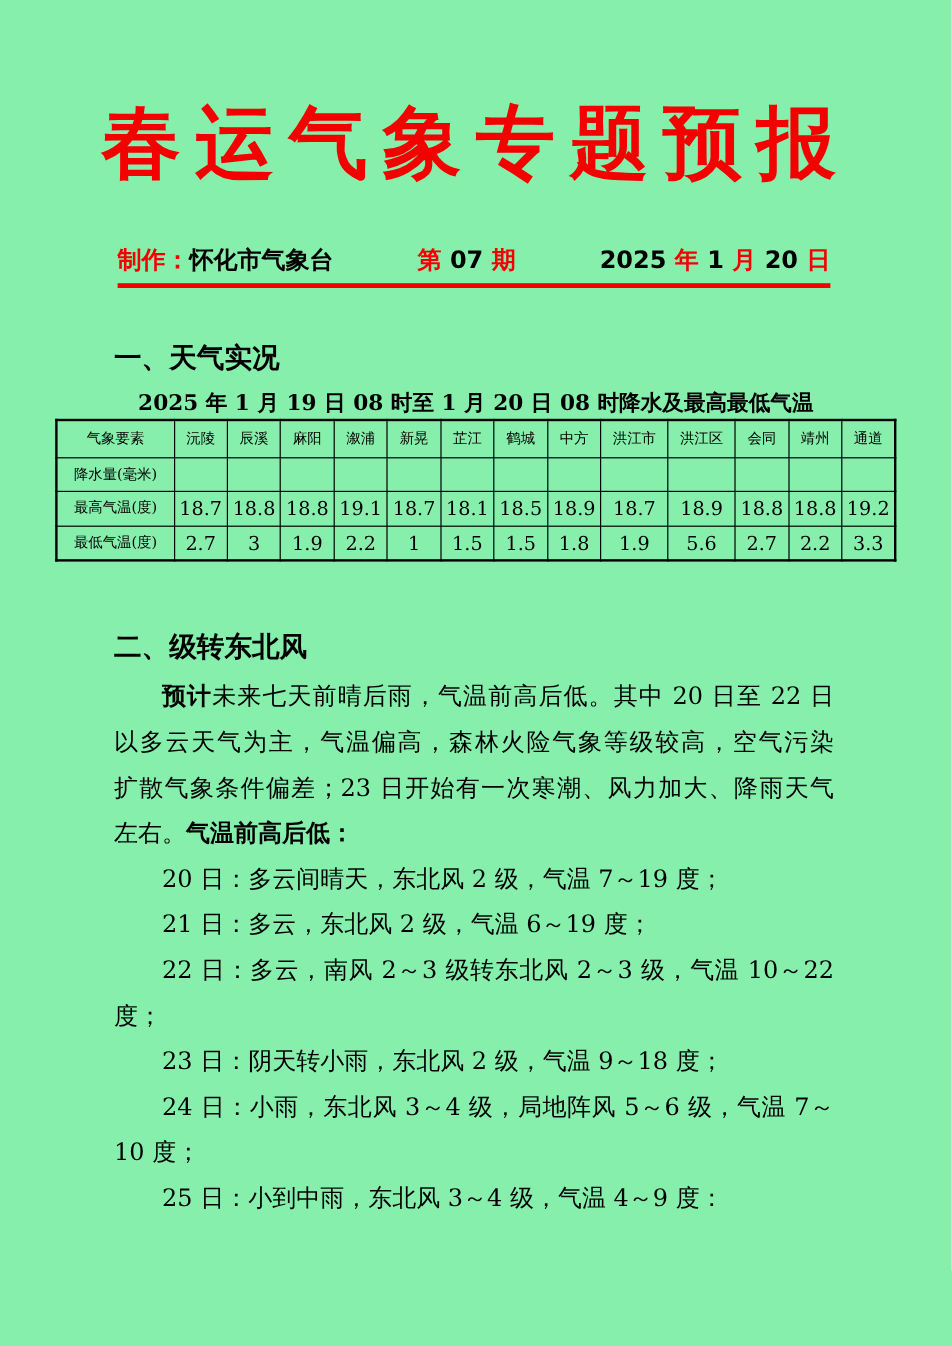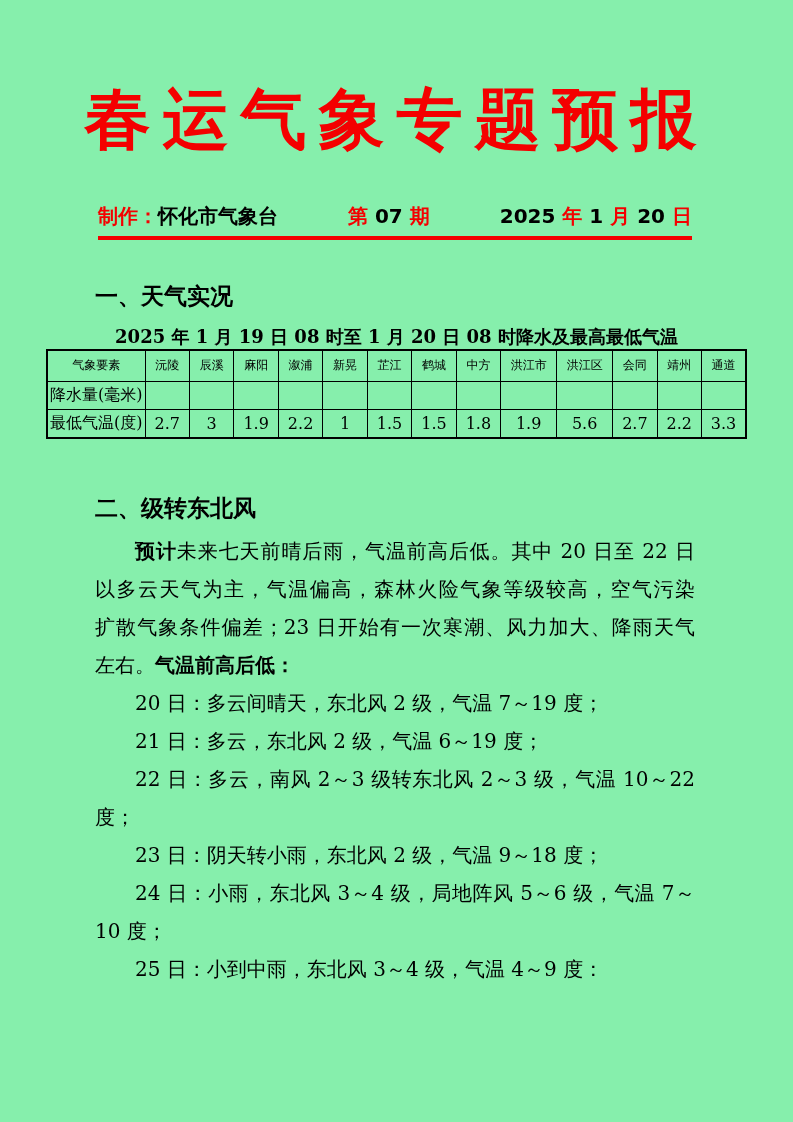--- a/index.html
+++ b/index.html
@@ -19,21 +19,21 @@
     width:594px; margin:52px 0 0 98px;
     display:flex; justify-content:space-between; align-items:baseline;
     font-family:"DejaVu Sans","Liberation Sans",sans-serif;
     font-size:20px; font-weight:bold; line-height:24px; white-space:nowrap;
   }
   .seg-red { color:#f40000; }
   .seg-black { color:#000000; }
   .red-rule { width:594px; height:4px; background:#f40000; margin:8px 0 0 98px; }
   .section-heading {
     margin:45px 0 0 95px;
-    font-family:Liberation Mono, monospace;
+    font-family:Liberation Sans, sans-serif;
     font-size:23px; font-weight:bold; line-height:27px;
   }
   .section-heading.second { margin-top:58px; }
   .table-title {
     margin-top:14px; text-align:center;
     font-size:18px; font-weight:bold; line-height:21px;
     font-family:"DejaVu Serif","Liberation Serif",serif;
   }
   table.weather {
     margin:2px 0 0 46px; width:701px;
@@ -41,21 +41,21 @@
     border:2px solid #000;
   }
   table.weather th, table.weather td {
     border:1px solid #000; text-align:center; vertical-align:middle;
     font-weight:normal; padding:0;
   }
   table.weather col.label-col { width:98px; }
   table.weather col.wide-col { width:56px; }
   table.weather thead th { height:31px; font-size:12px; }
   table.weather tbody td { height:29px; font-size:16px; }
-  table.weather tbody td.row-label { font-size:16px; }
+  table.weather tbody td.row-label { font-size:12px; }
   table.weather tbody tr.precip-row td { height:28px; }
   .body-text { width:600px; margin:8px 0 0 95px; font-size:20px; line-height:38px; }
   .body-text .line { text-align:left; }
   .body-text .line.indent { text-indent:2em; }
   .body-text .line.justify { text-align:justify; text-align-last:justify; }
   .body-text .bold { font-weight:bold; }
 </style>
 </head>
 <body>
 
@@ -121,20 +121,36 @@
           <td></td>
           <td></td>
           <td></td>
           <td></td>
           <td></td>
           <td></td>
           <td></td>
           <td></td>
         </tr>
         <tr>
+          <td class="row-label">最高气温(度)</td>
+          <td>18.7</td>
+          <td>18.8</td>
+          <td>18.8</td>
+          <td>19.1</td>
+          <td>18.7</td>
+          <td>18.1</td>
+          <td>18.5</td>
+          <td>18.9</td>
+          <td>18.7</td>
+          <td>18.9</td>
+          <td>18.8</td>
+          <td>18.8</td>
+          <td>19.2</td>
+        </tr>
+        <tr>
           <td class="row-label">最低气温(度)</td>
           <td>2.7</td>
           <td>3</td>
           <td>1.9</td>
           <td>2.2</td>
           <td>1</td>
           <td>1.5</td>
           <td>1.5</td>
           <td>1.8</td>
           <td>1.9</td>

